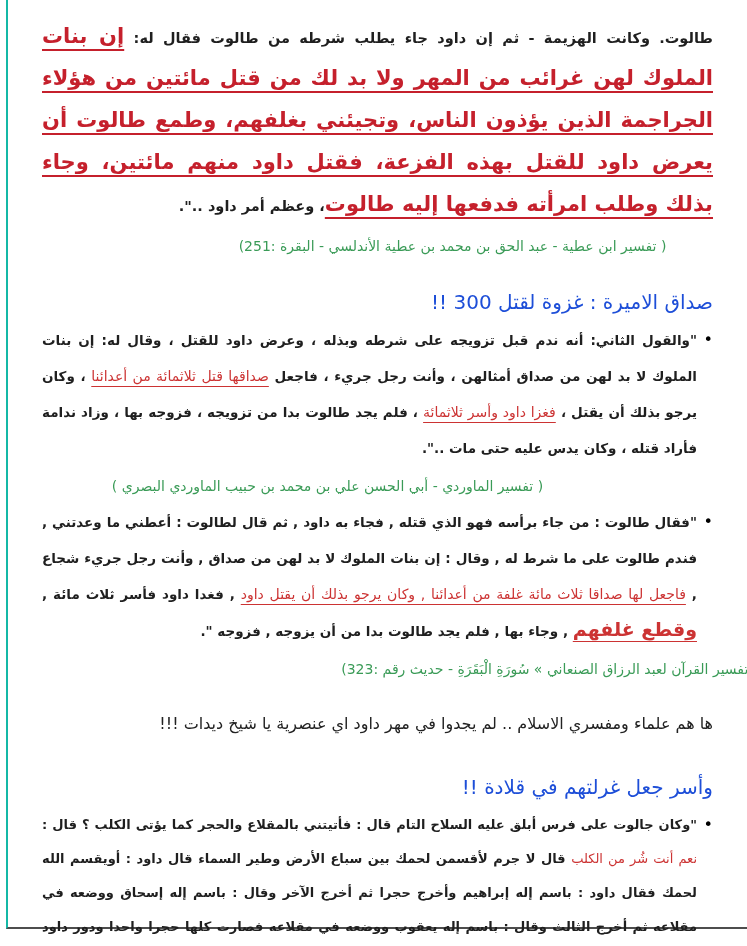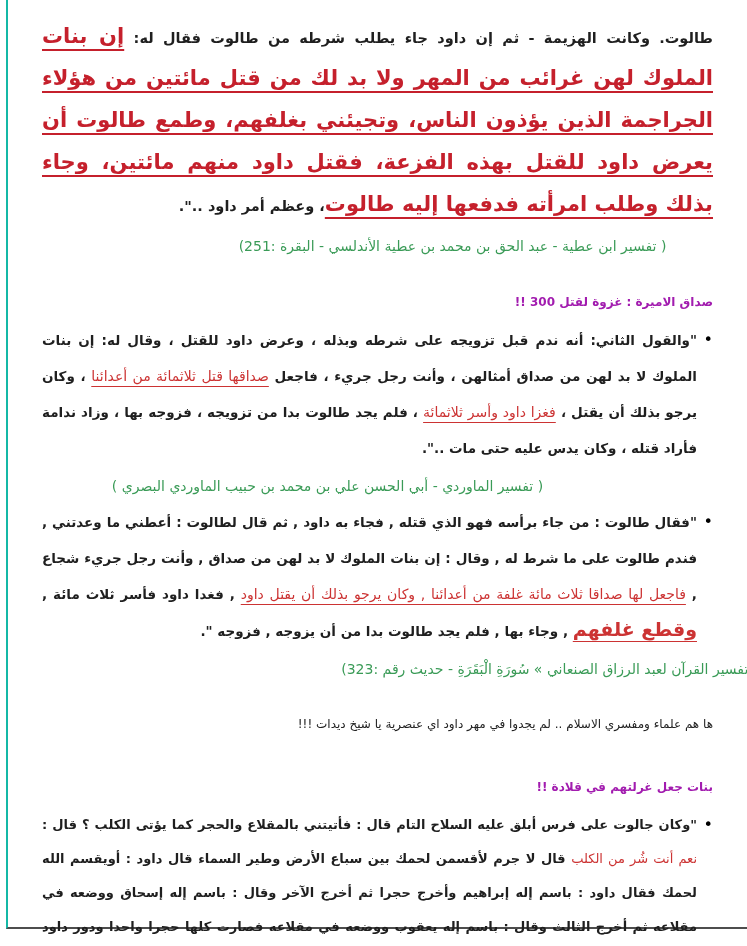--- a/index.html
+++ b/index.html
@@ -42,23 +42,23 @@
     font-size:14px;
     color:var(--green,#3a9b57);
     text-align:center;
     line-height:20px;
   }
   .c1{transform:translateX(75px);}
   .c2{transform:translateX(-50px);}
   .c3{transform:translateX(170px);}
   .section-title{
     margin:34px 0 6px 0;
-    font-size:12px;
-    font-weight:bold;
-    color:#a21caf;
+    font-size:20px;
+    font-weight:normal;
+    color:#1d4ed8;
     text-align:right;
     line-height:24px;
   }
   .bullet-row{
     display:flex;
     align-items:flex-start;
     margin:8px 0 0 0;
   }
   .bullet-dot{
     flex:0 0 auto;
@@ -89,21 +89,21 @@
     color:var(--red-inline,#cc3333);
     text-decoration:underline;
     text-underline-offset:5px;
   }
   .q-red-plain{
     font-size:13px;
     color:var(--red-inline,#cc3333);
   }
   .commentary{
     margin:34px 0 0 0;
-    font-size:12px;
+    font-size:16px;
     text-align:right;
     line-height:22px;
     color:#222;
   }
   .s3{margin-top:40px;}
   .b3 .quote{line-height:33px;}
   .b3 .q-black{font-size:13px;}
 </style>
 </head>
 <body>
@@ -121,19 +121,19 @@
   <p class="citation c2">( تفسير الماوردي - أبي الحسن علي بن محمد بن حبيب الماوردي البصري )</p>
 
   <div class="bullet-row">
     <span class="bullet-dot">•</span>
     <p class="quote"><span class="q-black">"فقال طالوت : من جاء برأسه فهو الذي قتله , فجاء به داود , ثم قال لطالوت : أعطني ما وعدتني , فندم طالوت على ما شرط له , وقال : إن بنات الملوك لا بد لهن من صداق , وأنت رجل جريء شجاع , </span><span class="q-red">فاجعل لها صداقا ثلاث مائة غلفة من أعدائنا , وكان يرجو بذلك أن يقتل داود</span><span class="q-black"> , فغدا داود فأسر ثلاث مائة , </span><span class="q-red-strong">وقطع غلفهم</span><span class="q-black"> , وجاء بها , فلم يجد طالوت بدا من أن يزوجه , فزوجه ".</span></p>
   </div>
   <p class="citation c3">(تفسير القرآن لعبد الرزاق الصنعاني » سُورَةِ الْبَقَرَةِ - حديث رقم :323)</p>
 
   <p class="commentary">ها هم علماء ومفسري الاسلام .. لم يجدوا في مهر داود اي عنصرية يا شيخ ديدات !!!</p>
 
-  <h2 class="section-title s3">بنات جعل غرلتهم في قلادة !!</h2>
+  <h2 class="section-title s3">وأسر جعل غرلتهم في قلادة !!</h2>
   <div class="bullet-row b3">
     <span class="bullet-dot">•</span>
     <p class="quote"><span class="q-black">"وكان جالوت على فرس أبلق عليه السلاح التام قال : فأتيتني بالمقلاع والحجر كما يؤتى الكلب ؟ قال : </span><span class="q-red-plain">نعم أنت شُر من الكلب</span><span class="q-black"> قال لا جرم لأقسمن لحمك بين سباع الأرض وطير السماء قال داود : أويقسم الله لحمك فقال داود : باسم إله إبراهيم وأخرج حجرا ثم أخرج الآخر وقال : باسم إله إسحاق ووضعه في مقلاعه ثم أخرج الثالث وقال : باسم إله يعقوب ووضعه في مقلاعه فصارت كلها حجرا واحدا ودور داود المقلاع ورمى به فسخر الله له الريح حتى أصاب الحجر أنف البيضة</span></p>
   </div>
 
 </div>
 
 </body></html>

